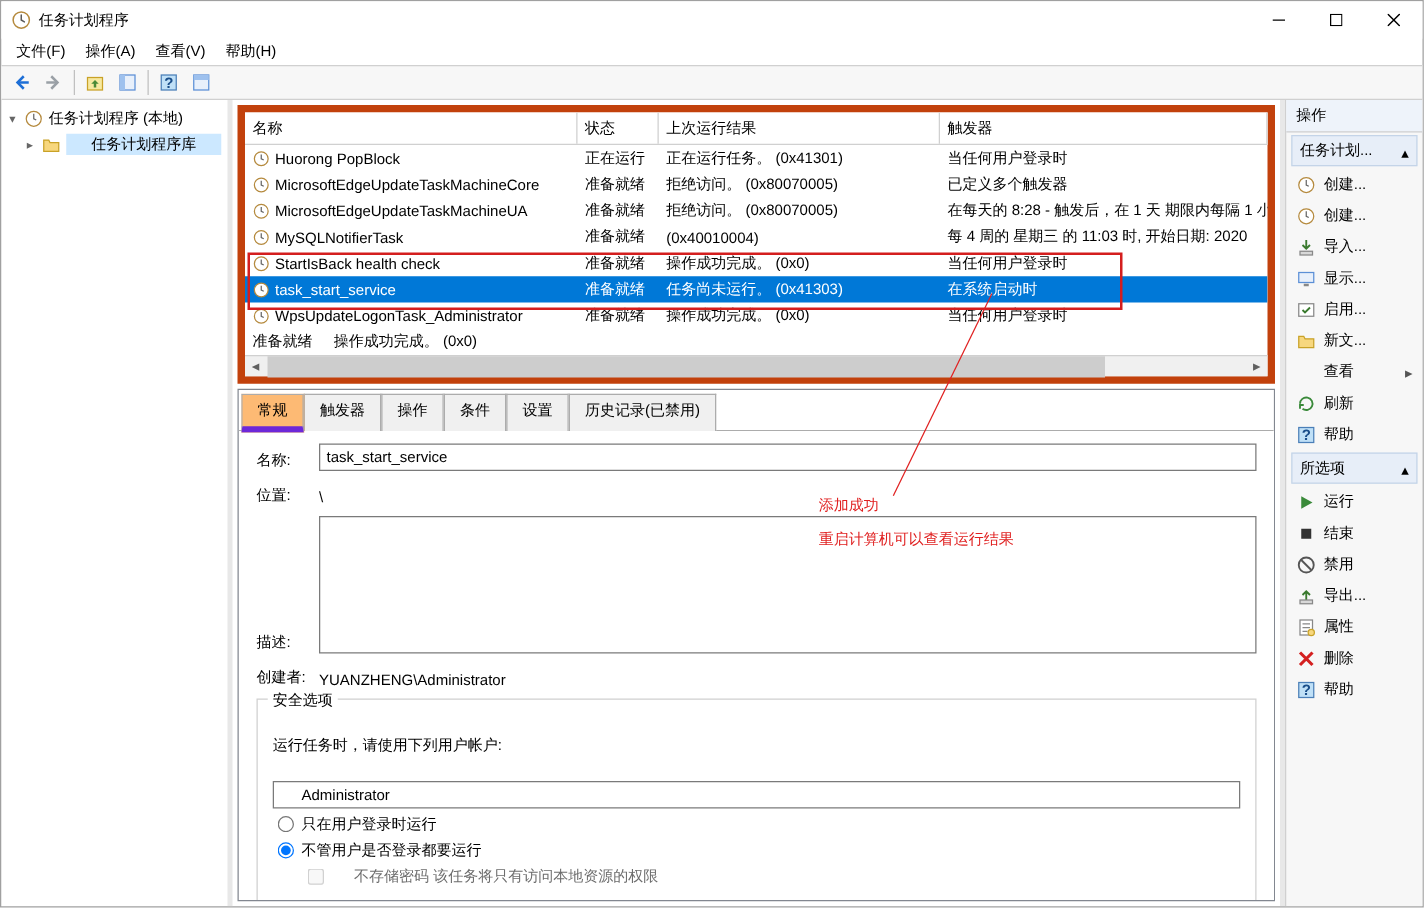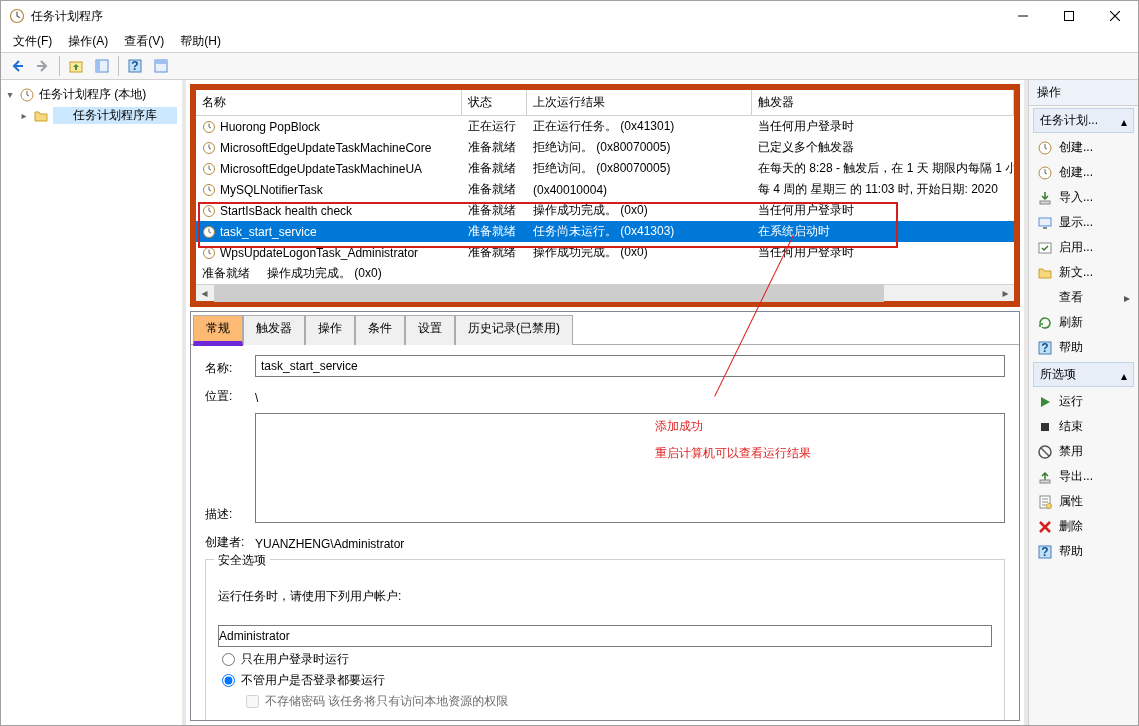--- a/index.html
+++ b/index.html
@@ -61,24 +61,24 @@
 .tab-content { flex: 1; padding: 10px 14px; overflow-y: auto; background: #fff; position: relative; }
 .form-row { display: flex; align-items: flex-end; margin-bottom: 8px; gap: 10px; }
 .form-row .flabel { width: 40px; padding-top: 3px; }
 .form-row .finput { flex: 1; border: 1px solid #7a7a7a; padding: 3px 5px; background: #fff; height: 22px; }
 .form-row .ftext { padding-top: 3px; }
 .form-row textarea.finput { height: 110px; resize: none; }
 
 .groupbox { border: 1px solid #d0d0d0; padding: 8px 12px; margin-top: 4px; position: relative; }
 .groupbox .glabel { position: absolute; top: -8px; left: 8px; background: #fff; padding: 0 4px; }
 .groupbox .grow { margin: 20px 0; }
-.groupbox .account-box { border: 1px solid #7a7a7a; padding: 3px 0; background: #fff; margin: 4px 0; }
+.groupbox .account-box { border: 1px solid #7a7a7a; padding: 3px 22px; background: #fff; margin: 4px 0; }
 .radio-row { display: flex; align-items: center; gap: 6px; margin: 4px 0 4px 4px; }
 .radio-row input { margin: 0; }
-.check-row { display: flex; align-items: center; gap: 6px; margin: 4px 0 4px 28px; color: #6d6d6d; }
+.check-row { display: flex; align-items: center; gap: 24px; margin: 4px 0 4px 28px; color: #6d6d6d; }
 
 .actions-pane { width: 110px; background: #f7f7f7; border-left: 1px solid #d0d0d0; display: flex; flex-direction: column; }
 .actions-header { background: #eef3fa; border-bottom: 1px solid #d0d0d0; padding: 4px 8px; font-weight: normal; }
 .actions-group-header { background: #e7eef8; border: 1px solid #c4d4e8; margin: 2px 4px; padding: 3px 6px; display: flex; align-items: flex-end; justify-content: space-between; cursor: default; }
 .actions-list { padding: 0 4px; }
 .action-item { display: flex; align-items: center; gap: 6px; padding: 4px 4px; cursor: default; }
 .action-item .aicon { width: 16px; height: 16px; display: flex; align-items: center; justify-content: center; }
 .action-item .alabel { flex: 1; white-space: nowrap; overflow: hidden; text-overflow: ellipsis; }
 .action-item .submenu-arrow { color: #555; }
 
@@ -505,16 +505,16 @@
           </span>
           <span class="alabel">帮助</span>
         </div>
       </div>
   </div>
 
 </div>
 
 <div class="annotation-line" style="left:793px; top:234px; width:180px; transform:rotate(116deg);"></div>
 
-<div class="annotation-text" style="left:654px; top:388px;margin-top:22px;">
+<div class="annotation-text" style="left:654px; top:388px;">
   <span>添加成功</span><br>
   <span>重启计算机可以查看运行结果</span>
 </div>
 
 </body></html>

